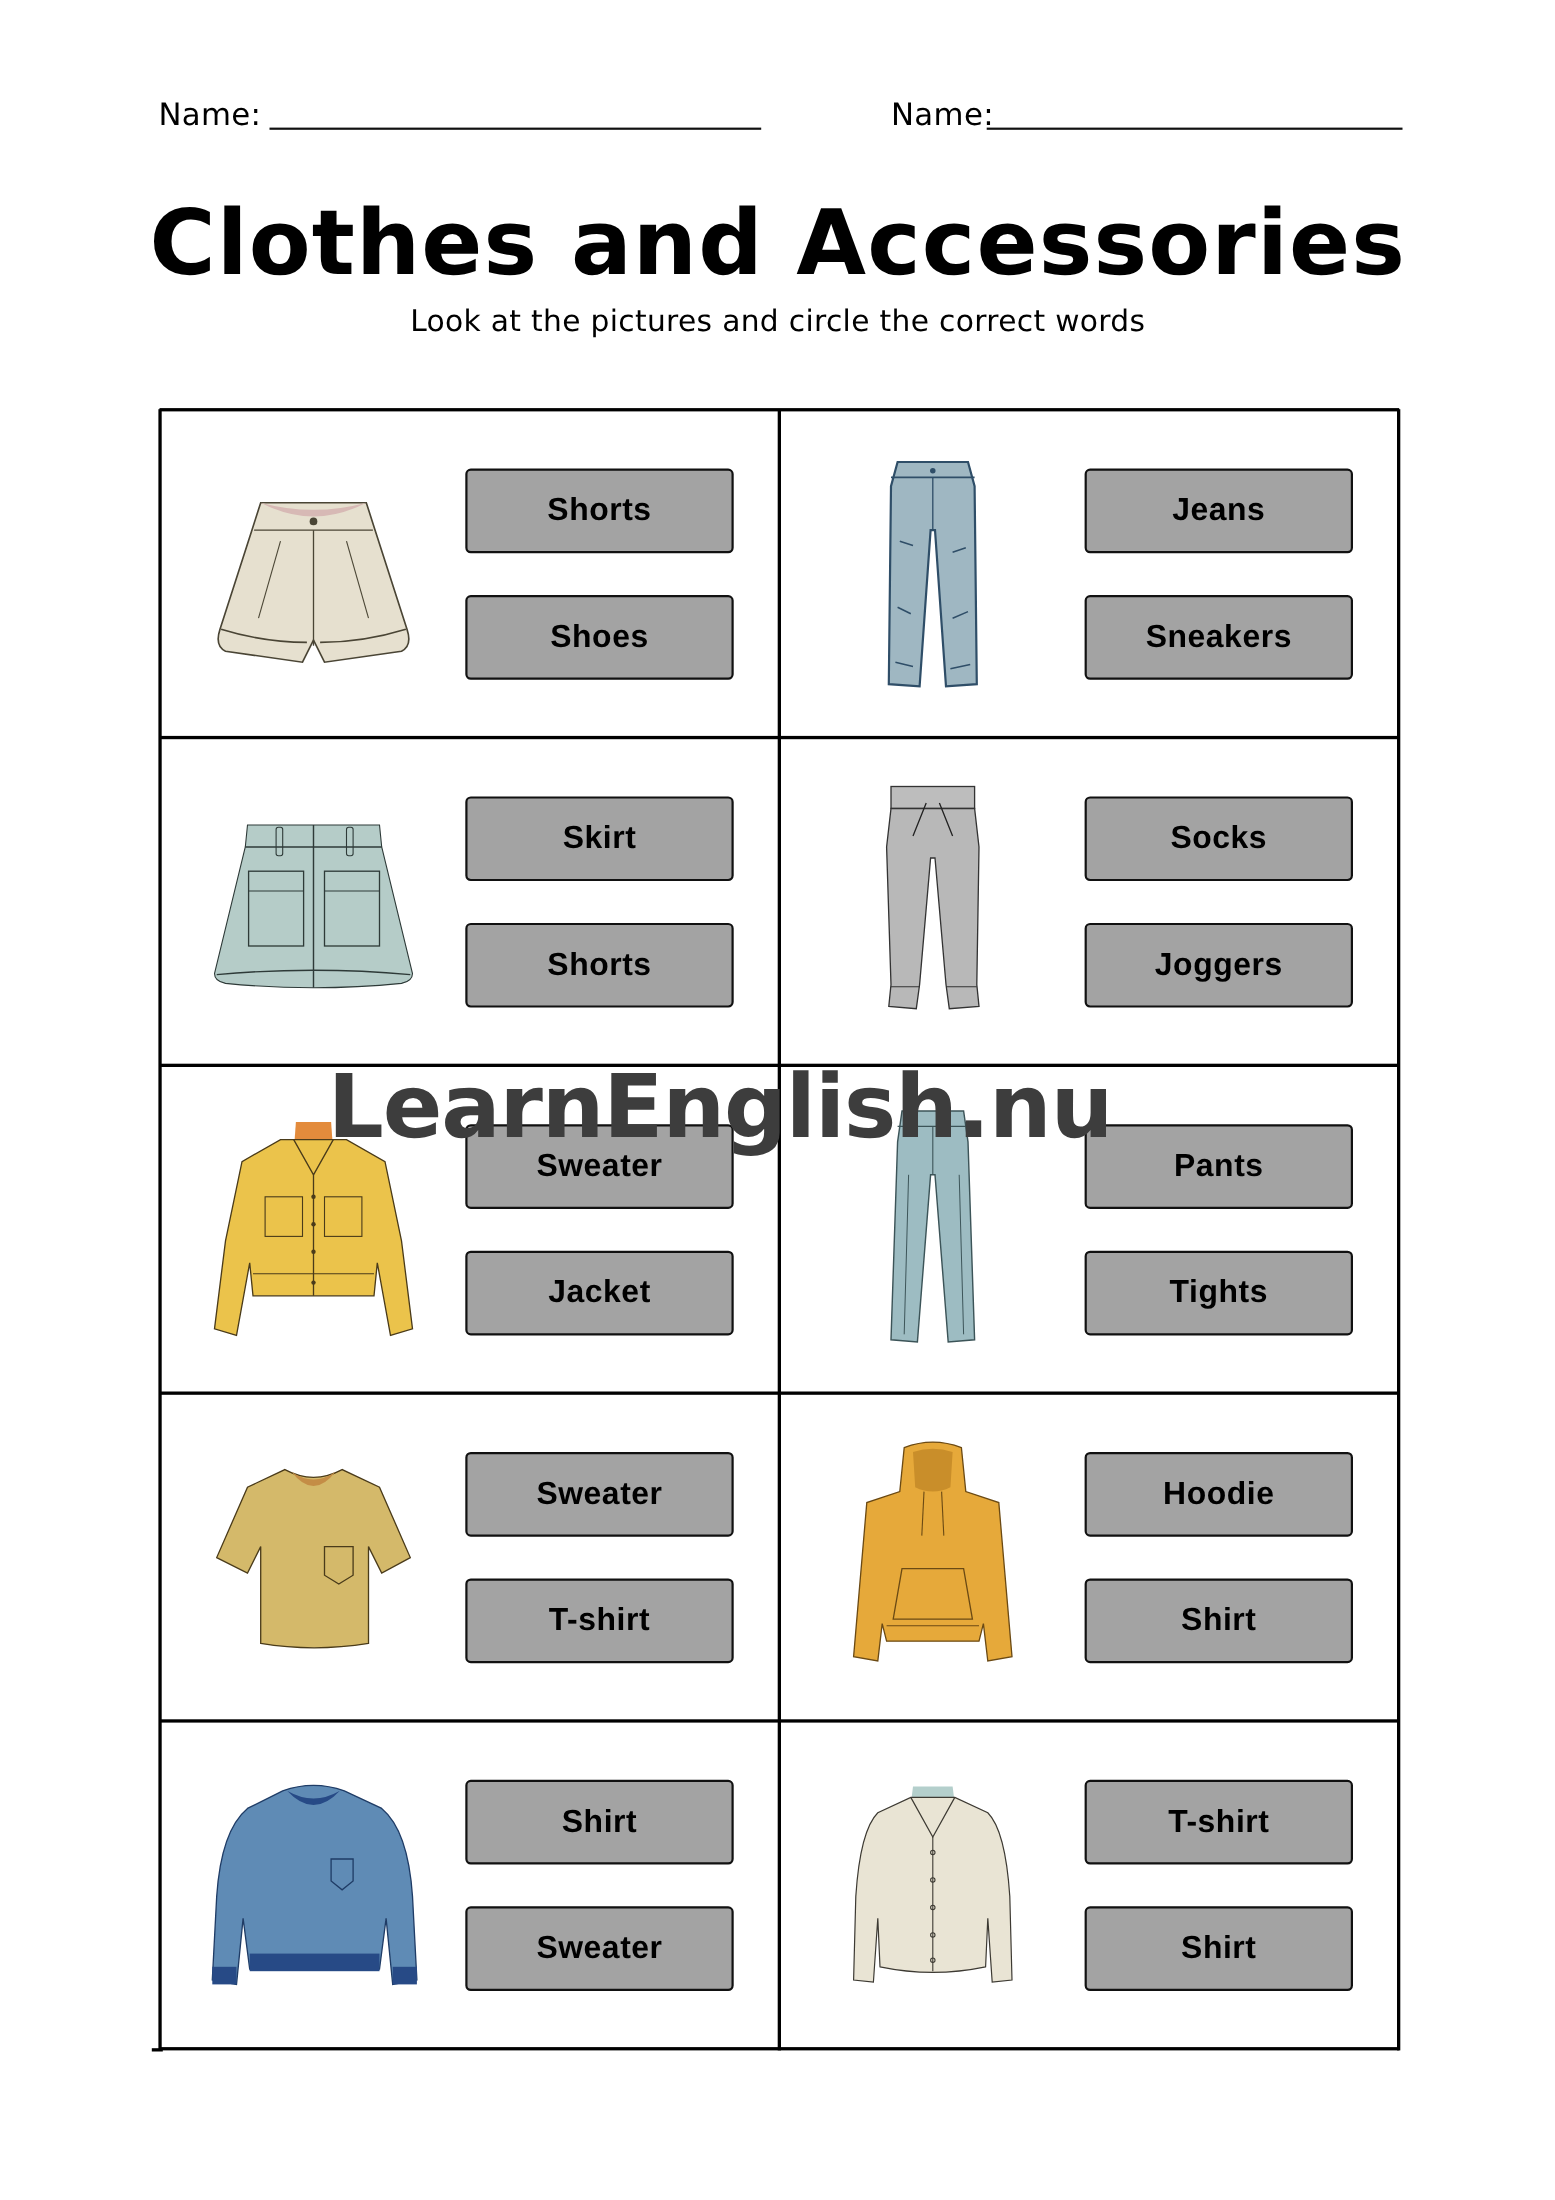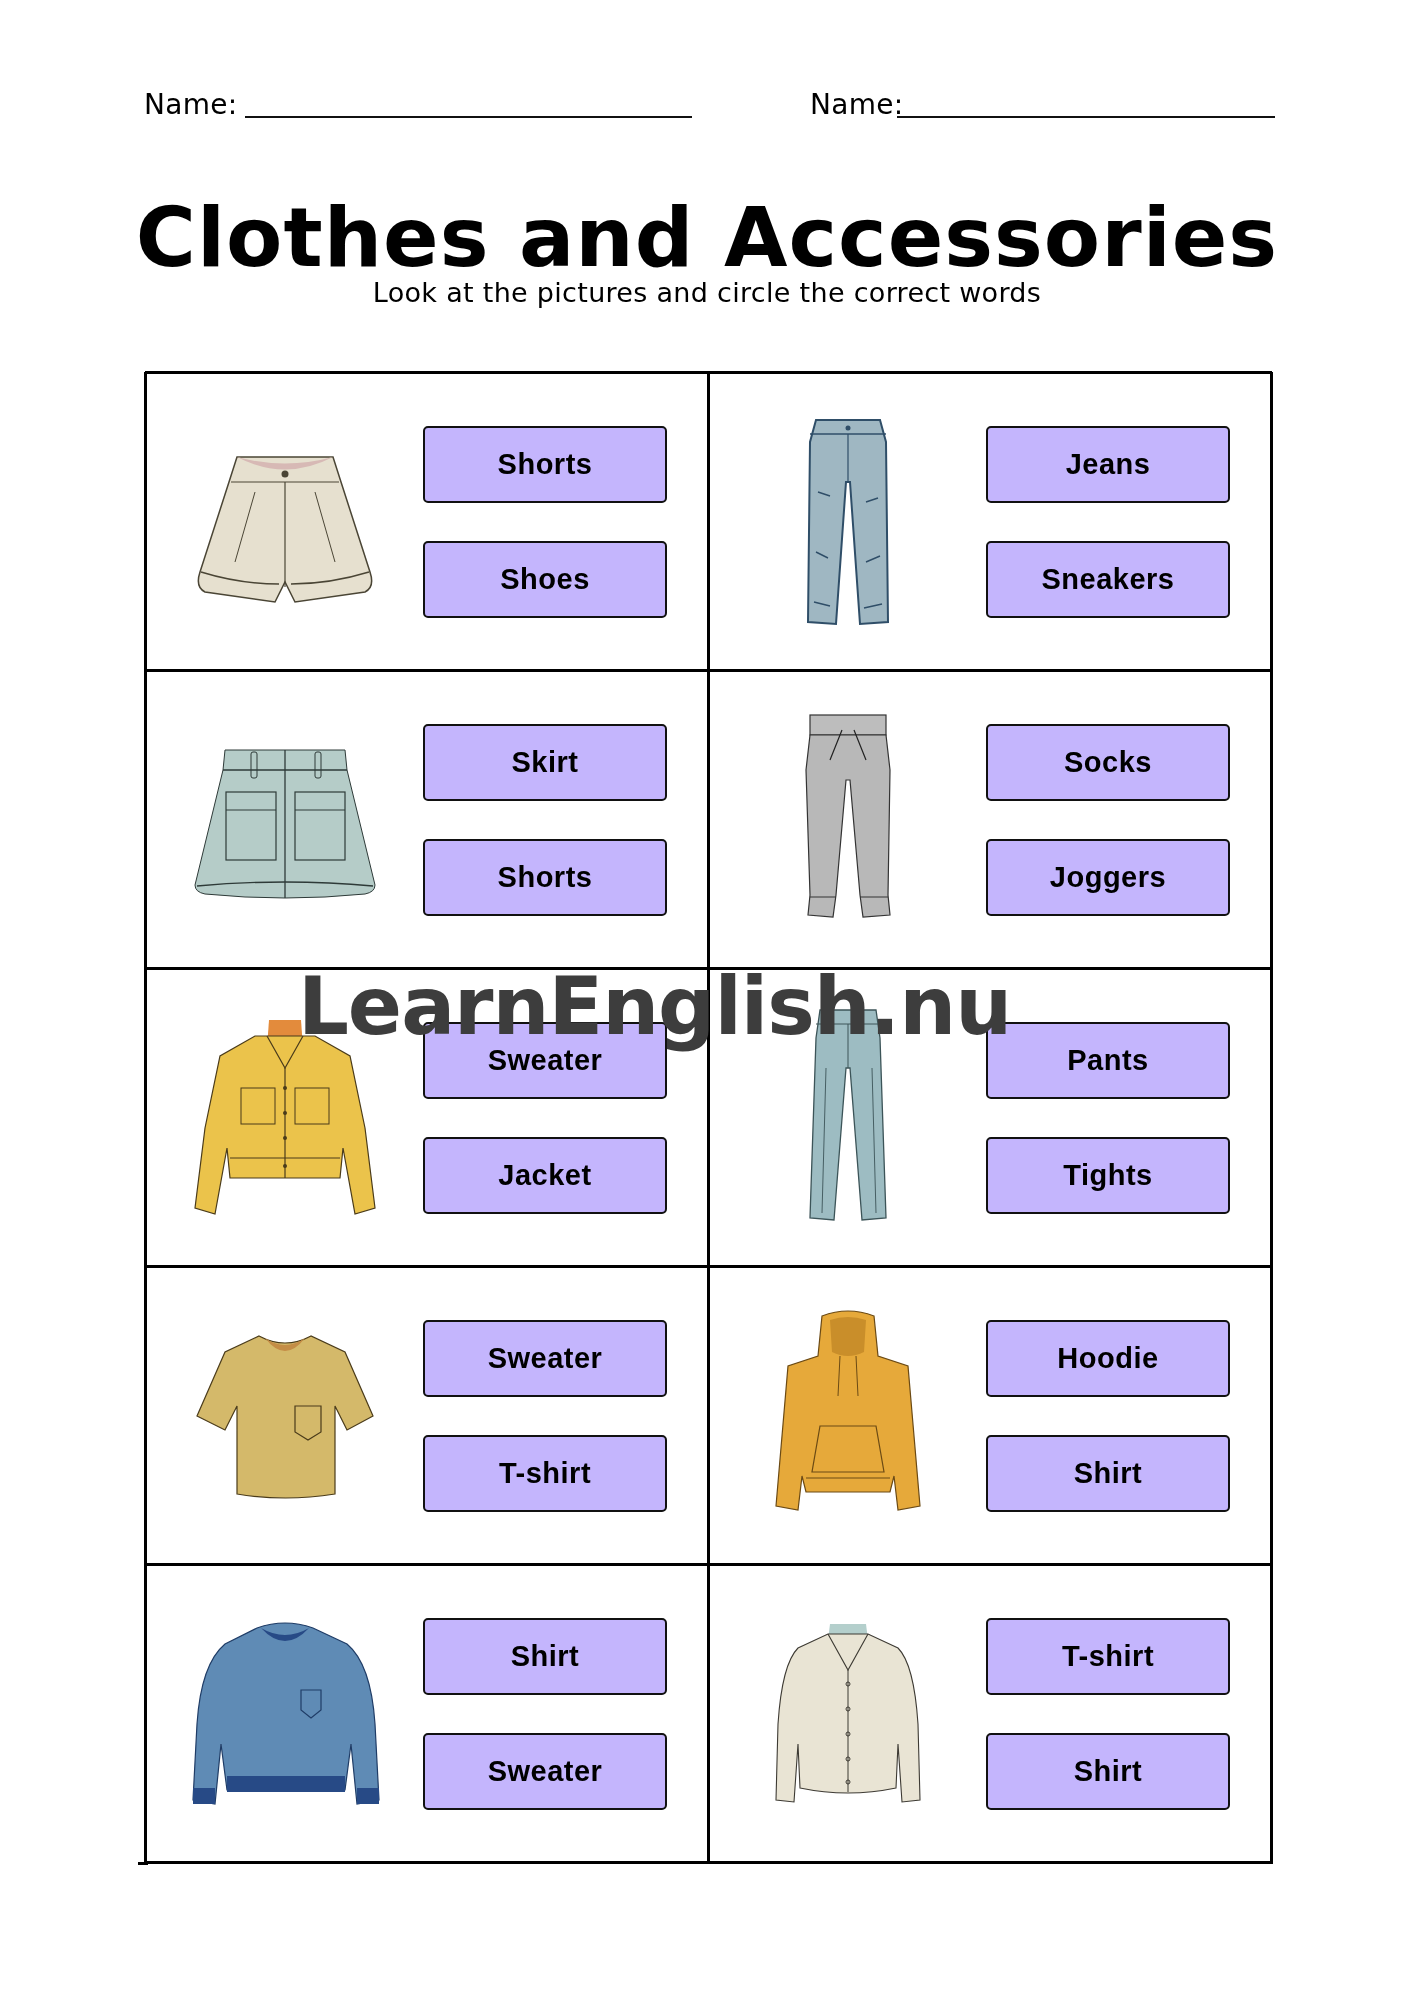--- a/index.html
+++ b/index.html
@@ -1,32 +1,32 @@
 <!DOCTYPE html>
 <html><head>
 <meta charset="utf-8">
 <style>
   html, body { margin: 0; padding: 0; background: #ffffff; }
   body { width: 1414px; height: 2000px; position: relative; overflow: hidden;
          font-family: "DejaVu Sans", "Liberation Sans", sans-serif; color: #000; }
   .field-label { position: absolute; top: 88px; font-size: 28px; font-weight: 400; letter-spacing: 0.3px; }
   .field-line { position: absolute; top: 116px; height: 0; border-top: 2.5px solid #111; }
-  #title { position: absolute; left: 0; width: 1414px; top: 188px; text-align: center;
+  #title { position: absolute; left: 0; width: 1414px; top: 172px; text-align: center;
            font-size: 82px; font-weight: 700; letter-spacing: 1px; line-height: 100px; }
   #subtitle { position: absolute; left: 0; width: 1414px; top: 276px; text-align: center;
               font-size: 27px; line-height: 34px; letter-spacing: 0.3px; }
   #grid { position: absolute; left: 145px; top: 372px; width: 1127px; height: 1492px;
           box-sizing: border-box; }
   .hline { position: absolute; left: 0; width: 1127px; height: 3px; background: #000; }
   .vline { position: absolute; top: 0; width: 3px; height: 1492px; background: #000; }
   .cell { position: absolute; width: 563px; height: 298px; }
   .pic { position: absolute; left: 30px; top: 40px; width: 220px; height: 220px; }
   .pic svg { width: 100%; height: 100%; display: block; }
   .opt { position: absolute; left: 278px; width: 244px; height: 77px; box-sizing: border-box;
-         border: 2.5px solid #111; border-radius: 5px; background: #c4b5fd;
+         border: 2.5px solid #111; border-radius: 5px; background: #a3a3a3;
          display: flex; align-items: center; justify-content: center;
          font-family: "Liberation Sans", sans-serif; font-weight: 700; font-size: 29px; letter-spacing: 0.5px; cursor: pointer; }
   .opt.a { top: 54px; }
   .opt.b { top: 169px; }
   #watermark { position: absolute; left: 0; width: 1309px; top: 962px; text-align: center;
                font-family: "DejaVu Sans", sans-serif; font-weight: 700; font-size: 80px;
                color: #3d3d3d; letter-spacing: -1px; line-height: 90px; pointer-events: none; z-index: 5; }
   .tick { position: absolute; left: 138px; top: 1862px; width: 10px; height: 3px; background: #000; }
 </style>
 </head>

